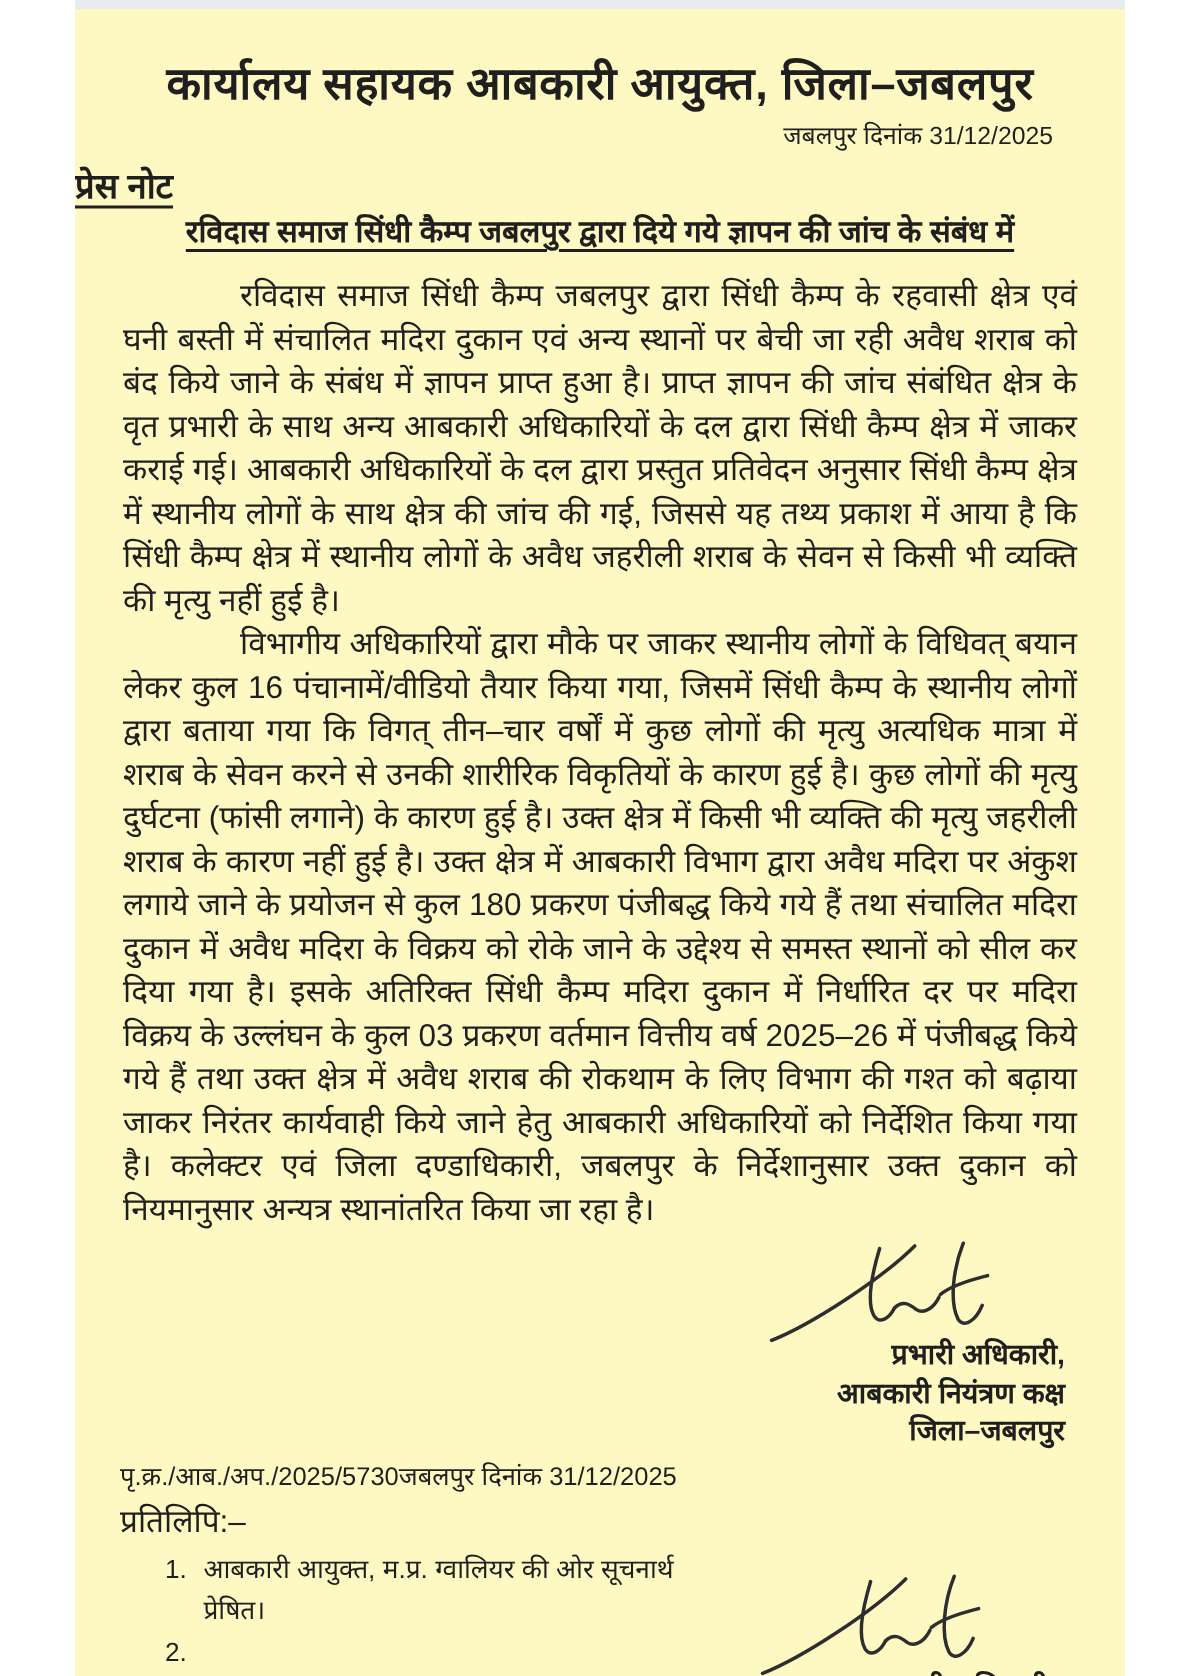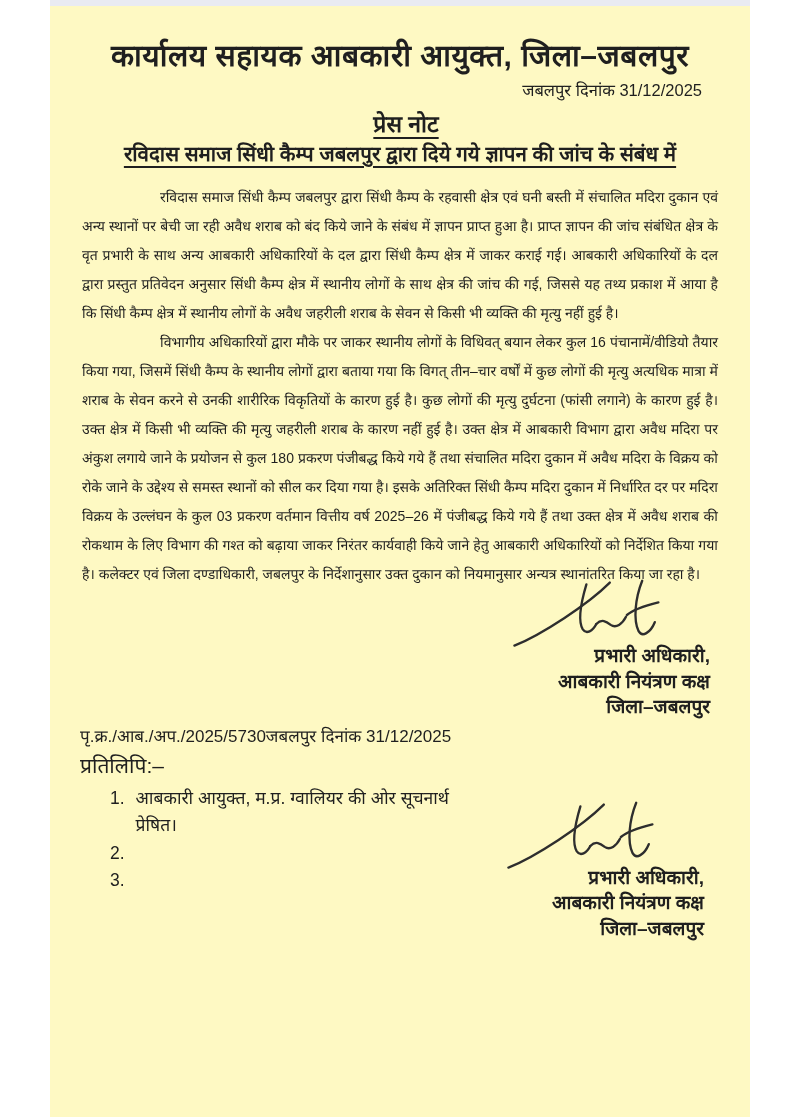--- a/index.html
+++ b/index.html
@@ -29,38 +29,37 @@
     font-size:14.5px;
     font-weight:700;
   }
   .header-dateline {
     margin:3px 48px 0 0;
     text-align:right;
     font-size:16.5px;
   }
   .doc-type {
     margin-top:6px;
-    text-align:center;
+    text-align:left;
     font-size:23px;
     font-weight:700;
-    padding-left:12px;
   }
   .doc-type span, .subject span {
     text-decoration:underline;
     text-underline-offset:5px;
     text-decoration-thickness:1.5px;
   }
   .subject {
     text-align:center;
     font-size:20.5px;
     font-weight:700;
   }
   .body-text {
-    margin:16px 32px 0 32px;
-    font-size:14px;
+    margin:16px 32px 16px 32px;
+    font-size:21px;
     line-height:29px;
     text-align:justify;
   }
   .body-para { text-indent:78px; }
 
   .sig-block {
     width:240px;
     text-align:right;
     font-weight:700;
     font-size:19px;

